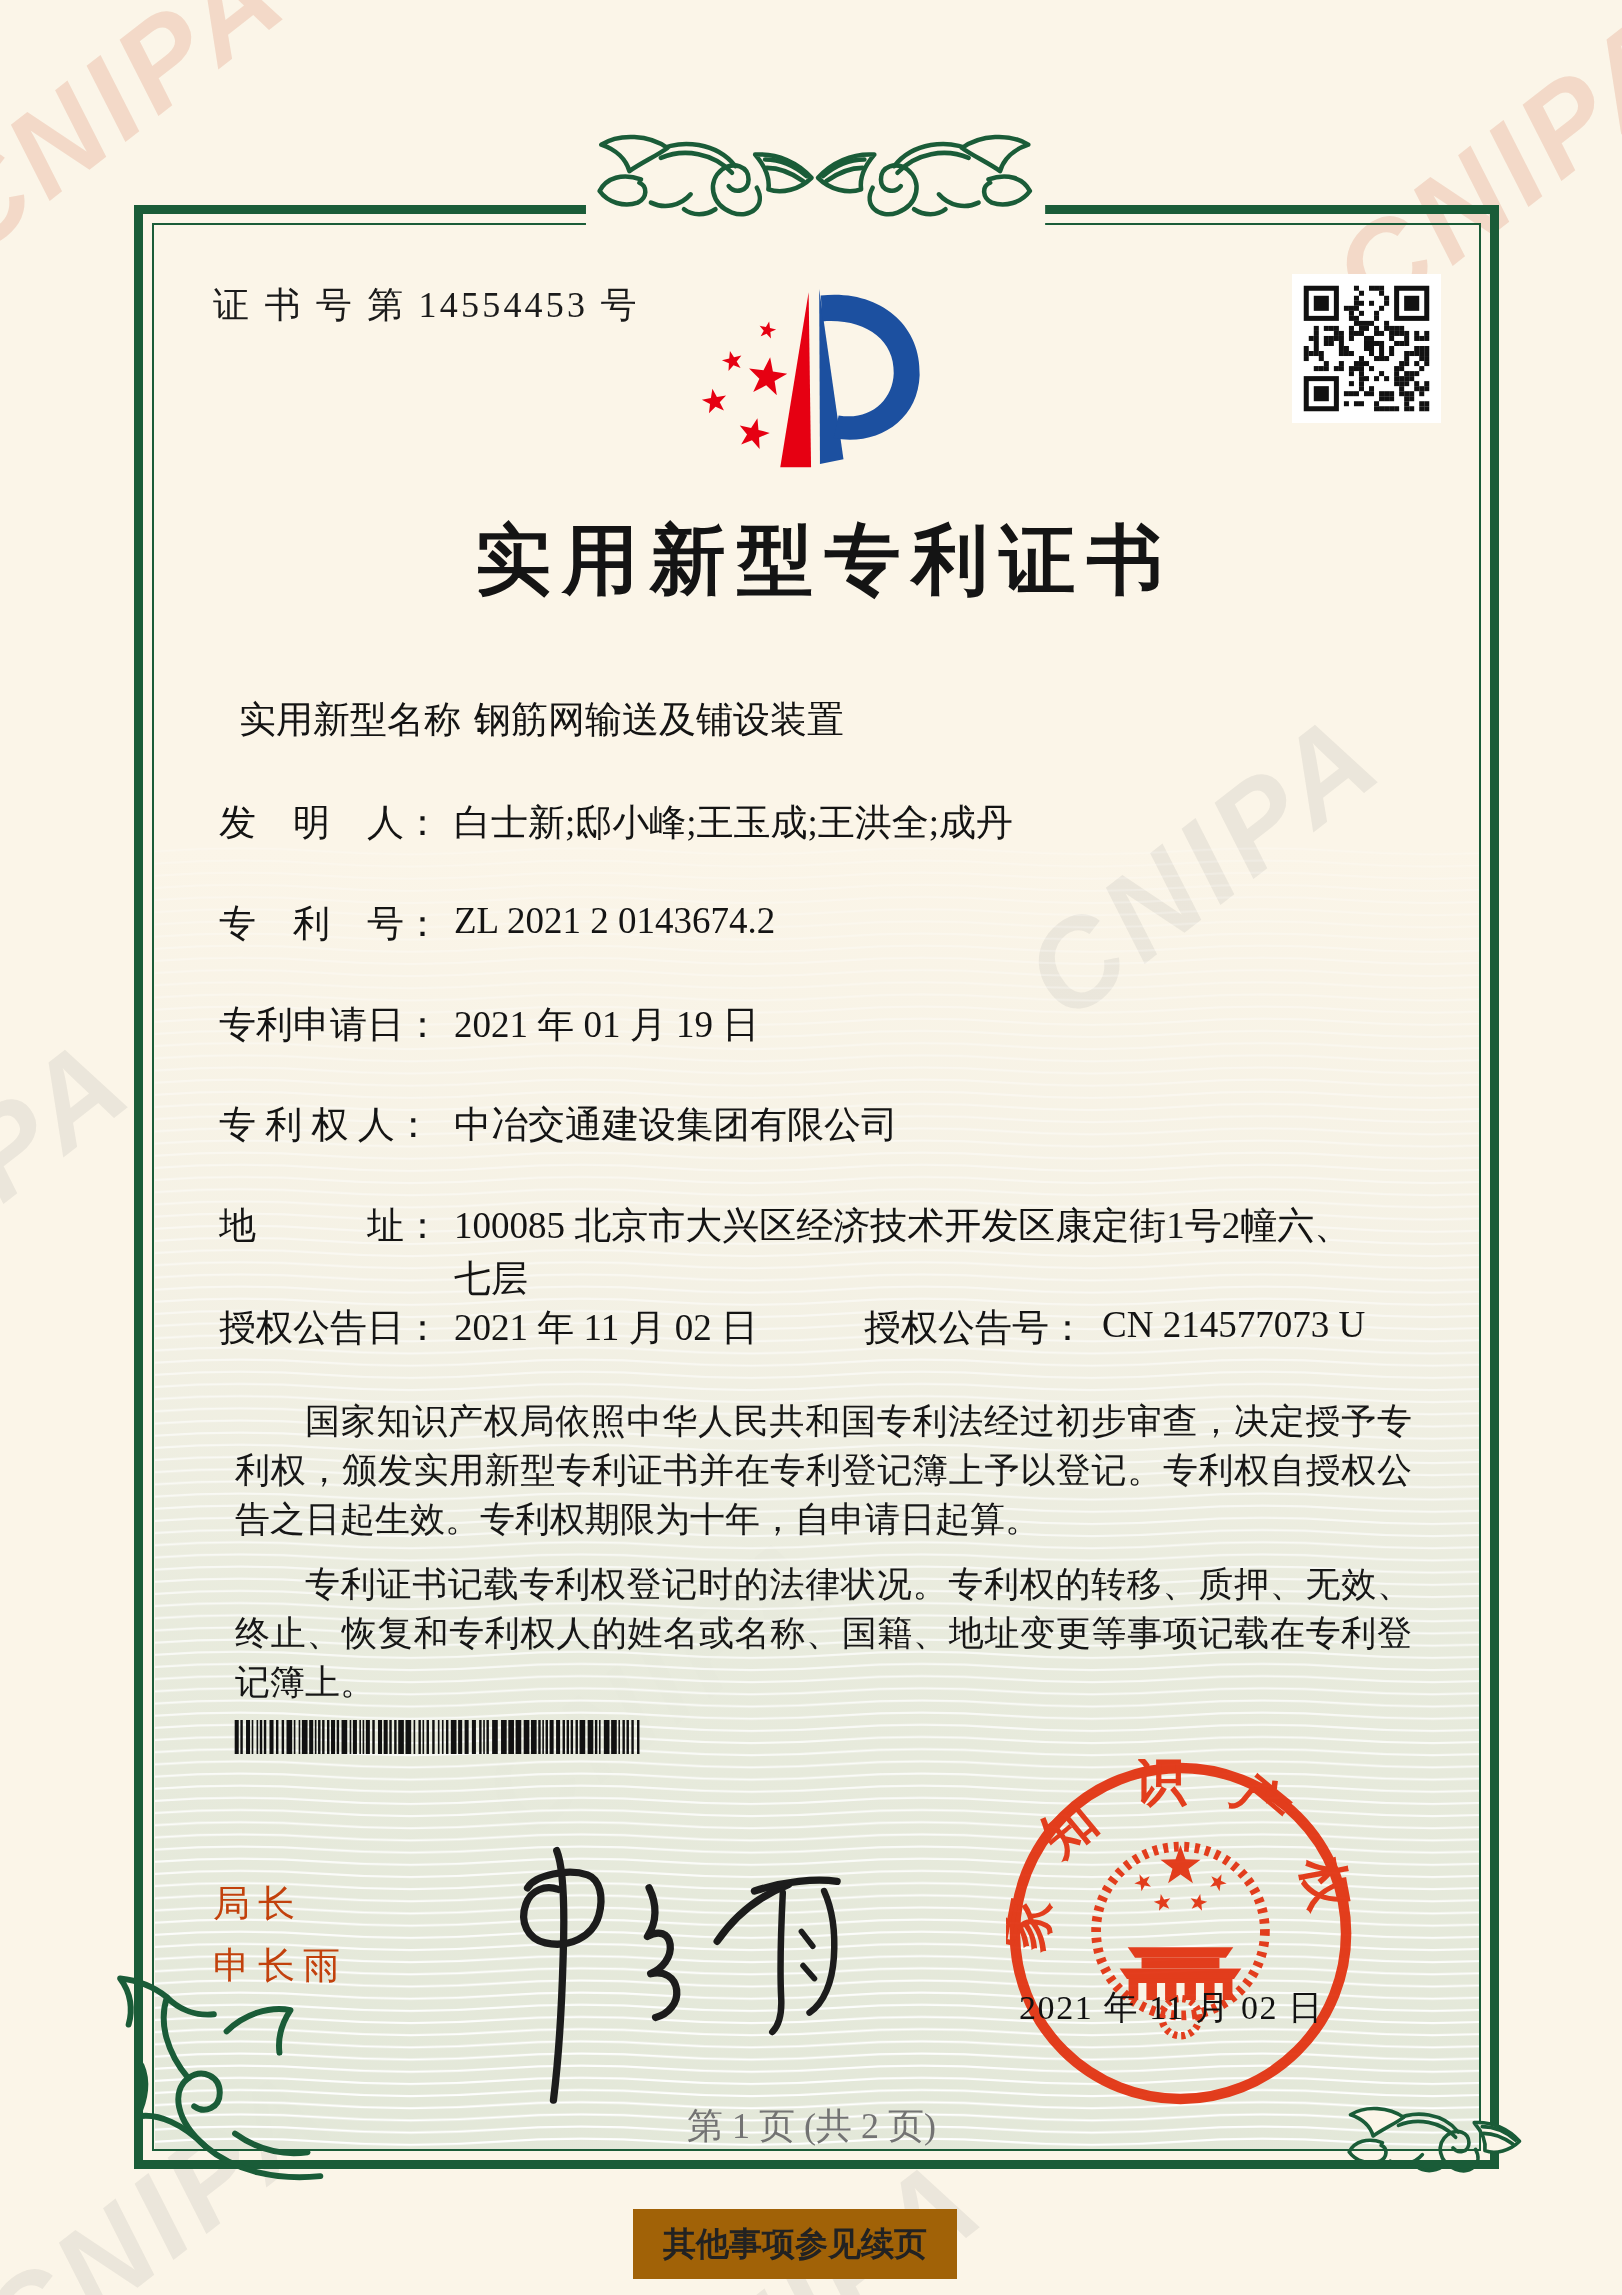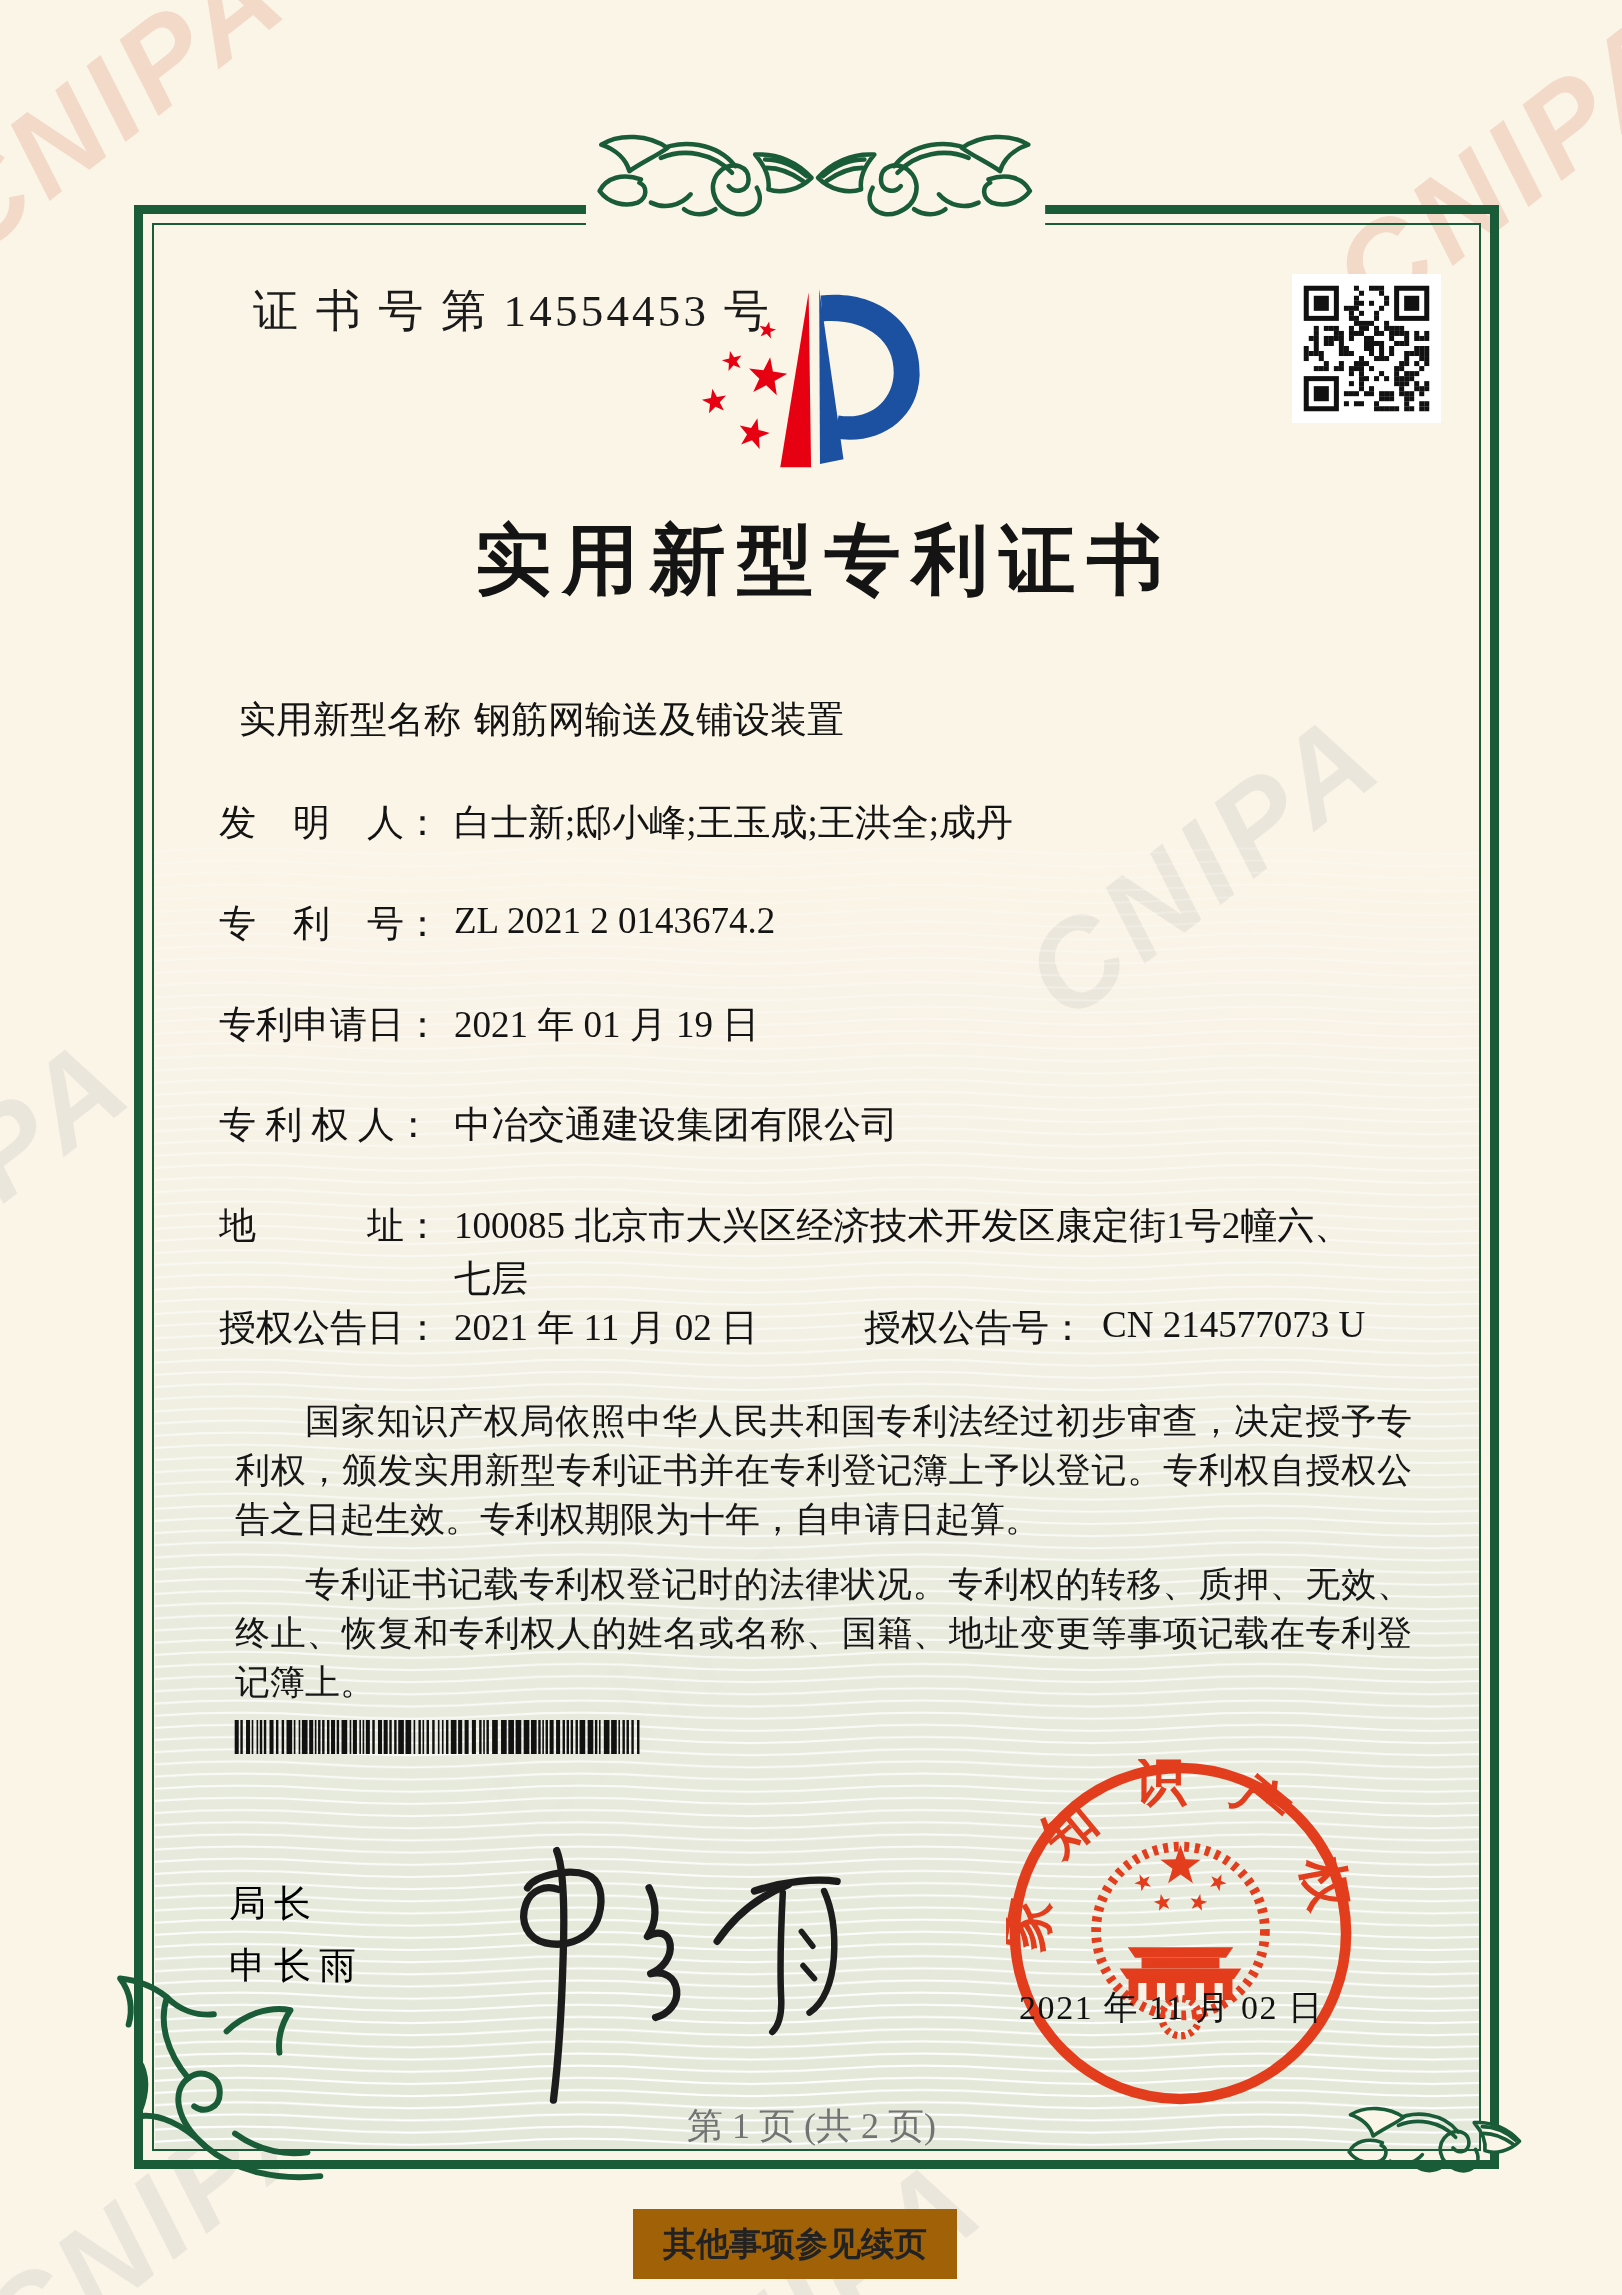--- a/index.html
+++ b/index.html
@@ -12,31 +12,31 @@
       transform:rotate(-38deg);white-space:nowrap;pointer-events:none;}
   .wm-pink{color:rgba(219,140,110,0.26);}
   .wm-gray{color:rgba(130,130,130,0.13);}
   .wm-faint{color:rgba(130,130,130,0.07);}
   
   .frame-outer{left:134px;top:205px;width:1365px;height:1964px;
                border:9px solid #1a5c38;box-sizing:border-box;}
   .frame-inner{left:152px;top:223px;width:1329px;height:1928px;
                border:2.4px solid #1a5c38;box-sizing:border-box;}
   
-  .cert-no{left:213px;top:281px;font-size:45px;color:#1b1b1b;letter-spacing:3.2px;margin-left:40px;}
+  .cert-no{left:213px;top:281px;font-size:36px;color:#1b1b1b;letter-spacing:3.2px;}
   .title{left:0;right:0;top:510px;text-align:center;font-size:76px;font-weight:bold;
          color:#141414;letter-spacing:11.4px;padding-left:26px;}
   .fline{position:absolute;left:219px;width:1233px;font-size:37px;color:#141414;}
   .fline .val{position:absolute;left:235px;top:0;white-space:nowrap;}
   .fline .lab2{position:absolute;left:645px;top:0;}
   .fline .val2{position:absolute;left:883px;top:0;white-space:nowrap;text-align:center;}
   .body-text{left:219px;top:1381px;width:1209px;font-size:35px;line-height:49px;
              color:#171717;text-align:justify;}
   .body-text p{margin:16px;text-indent:70px;}
-  .signer{left:229px;font-size:37px;letter-spacing:8px;color:#000000;
+  .signer{left:213px;font-size:37px;letter-spacing:8px;color:#c2410c;
           font-family:"Liberation Sans","DejaVu Sans",sans-serif;font-weight:500;}
   .seal-date{left:1019px;top:1985px;width:325px;font-size:34px;color:#111;
              letter-spacing:1.6px;white-space:nowrap;}
   .pfoot{left:0;right:0;top:2102px;text-align:center;font-size:36px;color:#737373;}
   .note-box{left:633px;top:2209px;width:324px;height:70px;background:#a16207;
             text-align:center;line-height:70px;font-size:33px;color:#222;font-weight:bold;}
   .qr-pad{left:1292px;top:274px;width:149px;height:149px;background:#ffffff;}
 </style>
 </head>
 <body>

